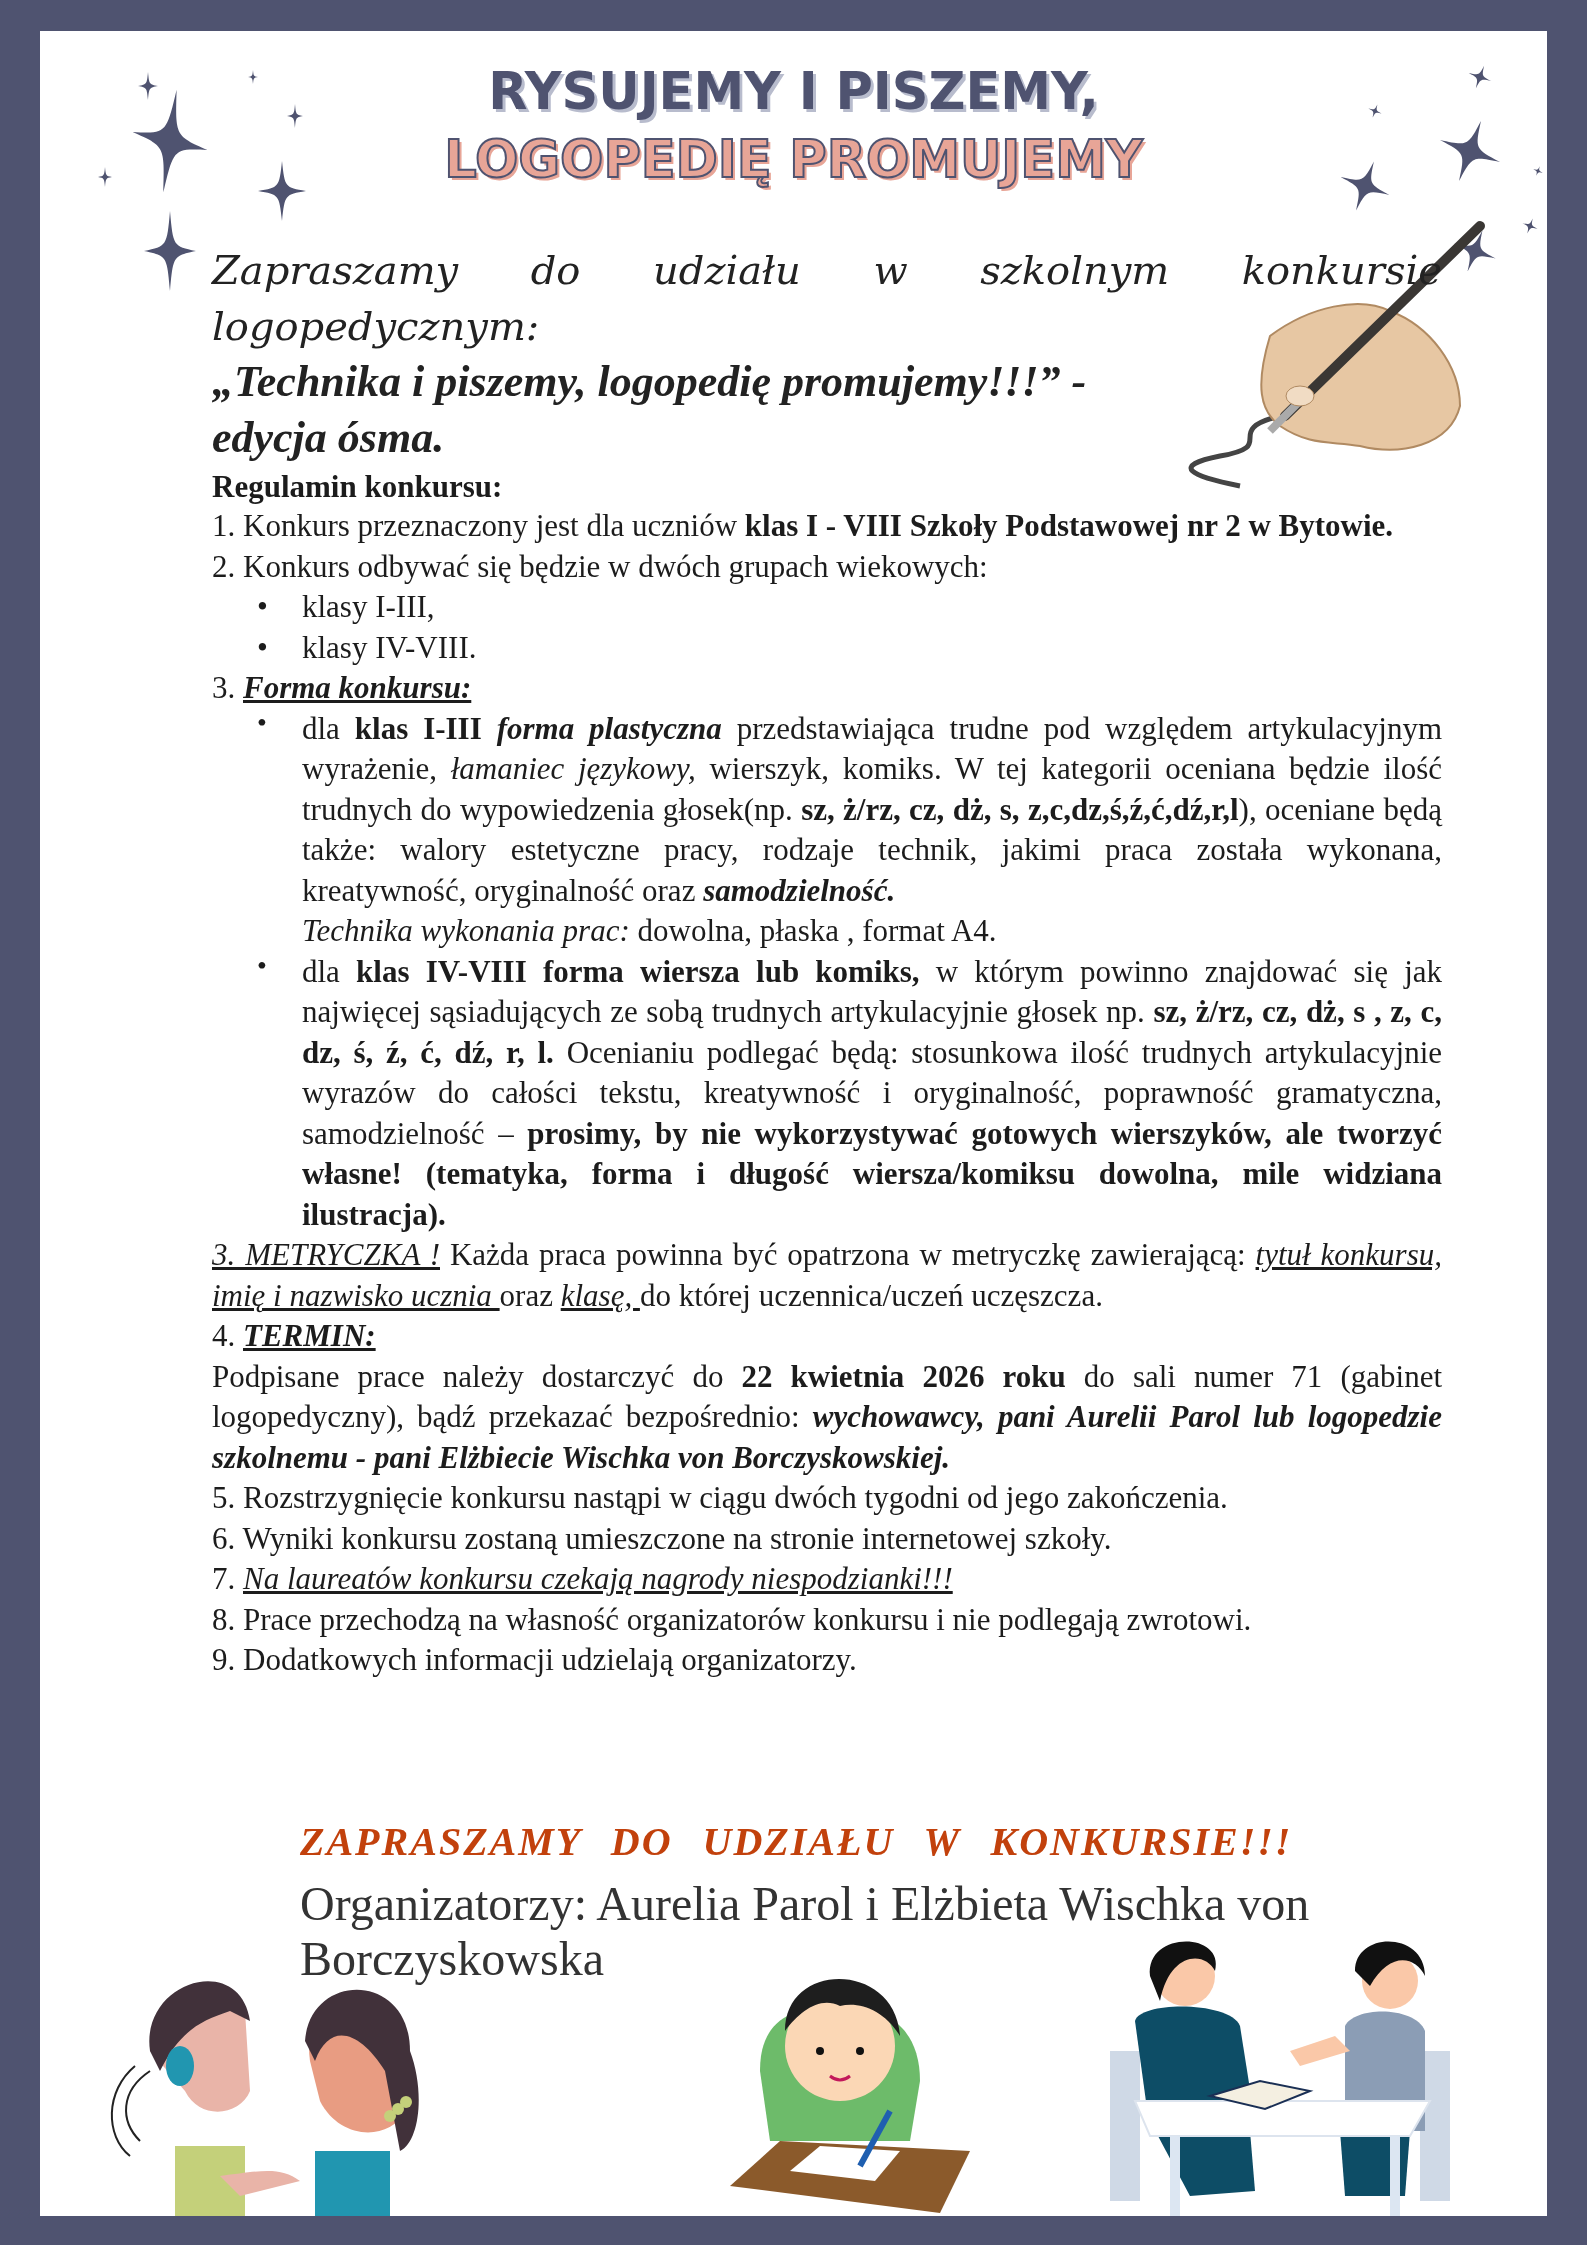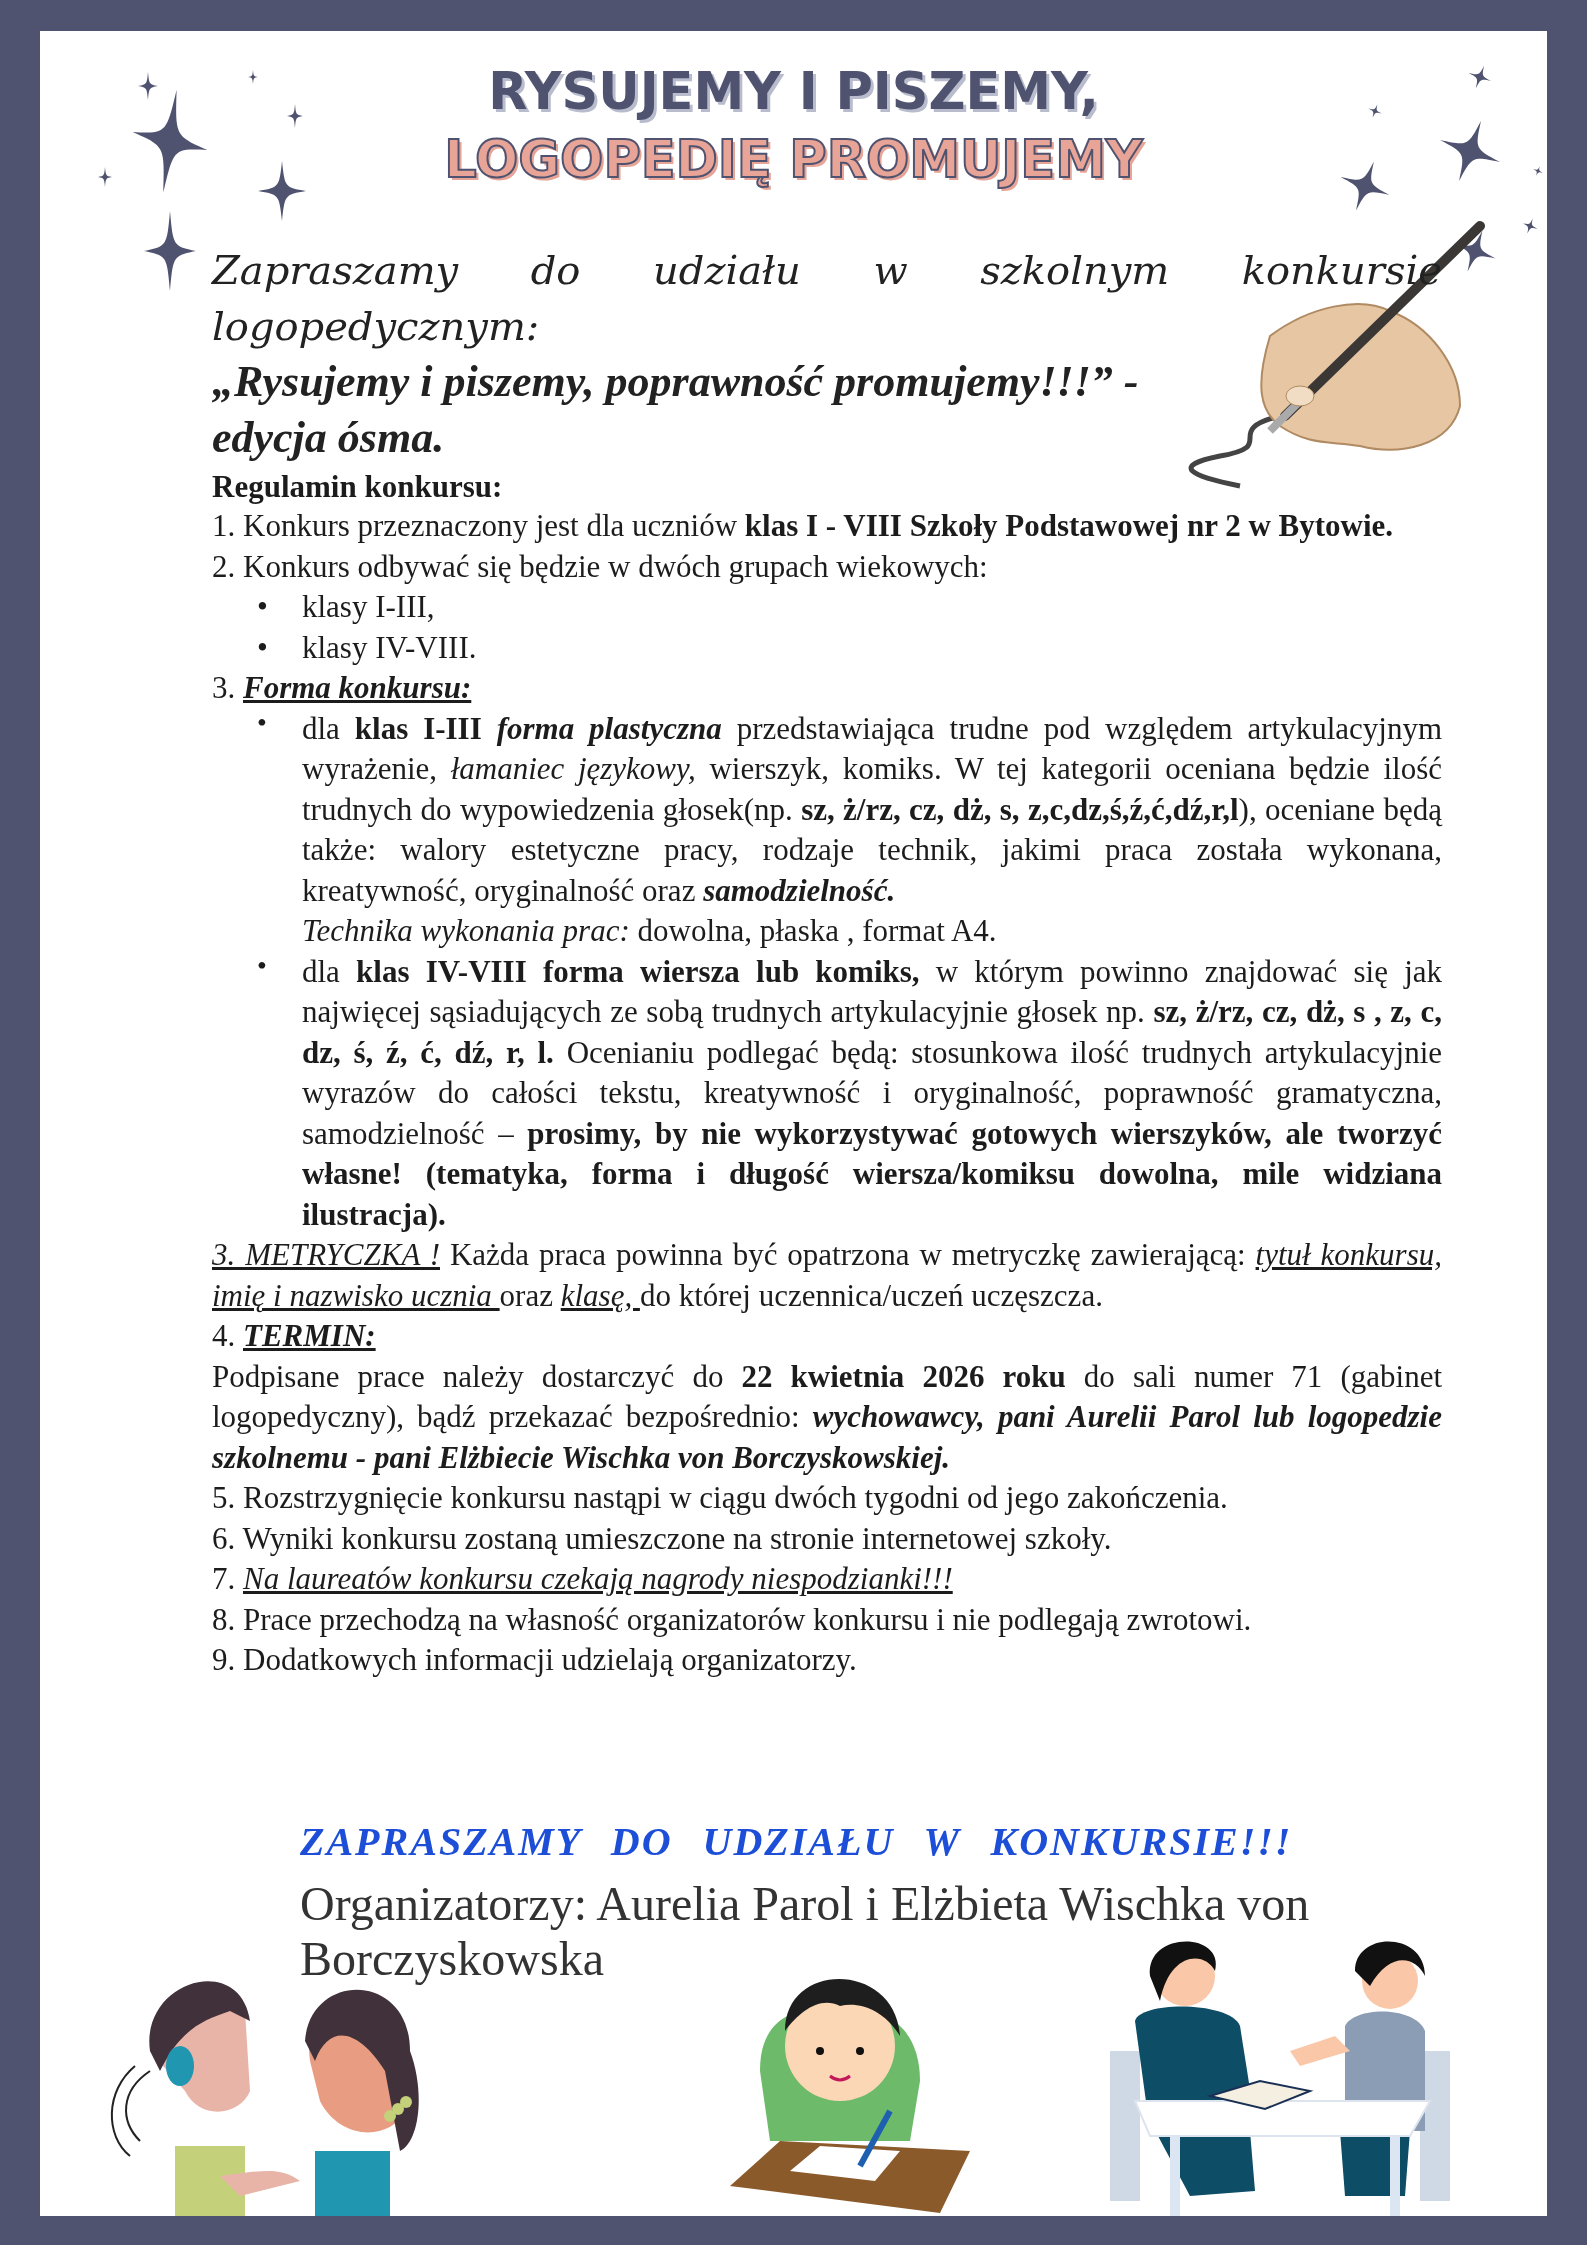--- a/index.html
+++ b/index.html
@@ -52,21 +52,21 @@
   .p { font-size: 31px; line-height: 40.5px; text-align: justify; }
   .p b { font-weight: bold; }
   .u { text-decoration: underline; font-style: italic; }
   .list { margin: 0; padding: 0; list-style: none; }
   .list li { position: relative; padding-left: 90px; font-size: 31px; line-height: 40.5px; text-align: justify; }
   .list li .bullet { position: absolute; left: 45px; top: 0; }
   .big-bullet { font-size: 28px; top: -6px !important; }
   .footer-cta {
     position: absolute; left: 260px; top: 1787px;
     font-weight: bold; font-style: italic; font-size: 40px; letter-spacing: 2px; word-spacing: 18px;
-    color: #1d4ed8;
+    color: #c2410c;
   }
   .footer-org {
     position: absolute; left: 260px; top: 1845px;
     font-size: 48px; color: #333;
   }
   .illus { position: absolute; }
 </style>
 </head>
 <body>
 
@@ -110,21 +110,21 @@
     <div class="intro">
       <div class="spread">
         <span>Zapraszamy</span>
         <span>do</span>
         <span>udziału</span>
         <span>w</span>
         <span>szkolnym</span>
         <span>konkursie</span>
       </div>
       <div>logopedycznym:</div>
-      <div class="contest-name">„Rysujemy i piszemy, poprawność promujemy!!!” -</div>
+      <div class="contest-name">„Technika i piszemy, logopedię promujemy!!!” -</div>
       <div class="contest-name">edycja ósma.</div>
     </div>
 
     <div class="reg-head">Regulamin konkursu:</div>
 
     <div class="p" style="width:1220px">
       <span>1. Konkurs przeznaczony jest dla uczniów </span><b>klas I - VIII Szkoły Podstawowej nr 2 w Bytowie.</b>
     </div>
     <div class="p">2. Konkurs odbywać się będzie w dwóch grupach wiekowych:</div>
     <ul class="list">

